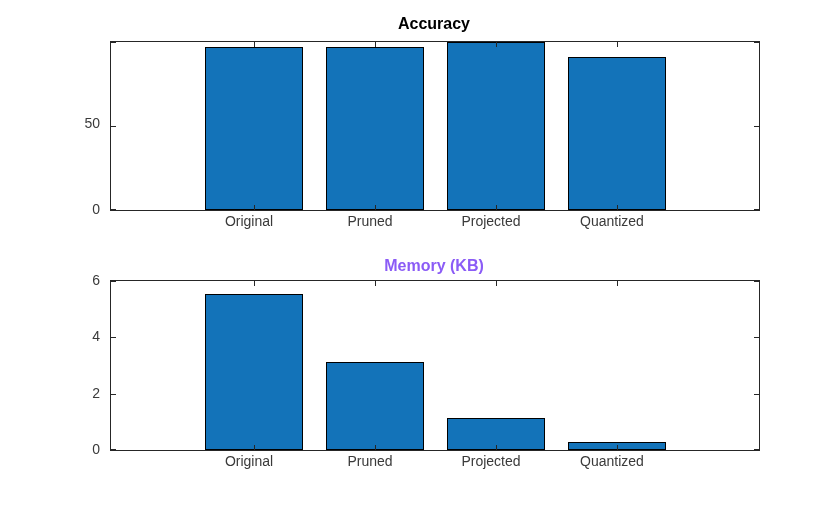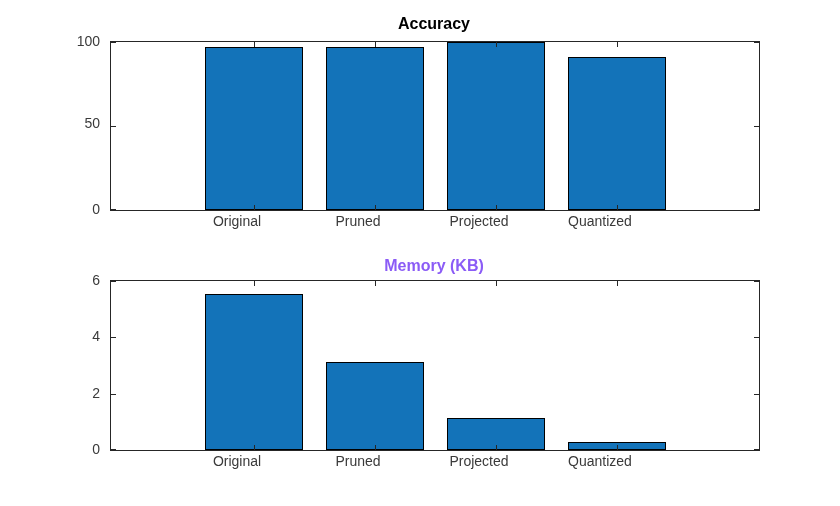--- a/index.html
+++ b/index.html
@@ -70,21 +70,21 @@
     right: 0;
     width: 100%;
     text-align: right;
     font-size: 14px;
     line-height: 18px;
     color: #3a3a3a;
   }
 
   .xlabels {
     position: absolute;
-    left: 94px;
+    left: 106px;
     width: 648px;
     height: 18px;
   }
   #chart0 .xlabels { top: 213px; }
   #chart1 .xlabels { top: 453px; }
   .x-tick-label {
     position: absolute;
     width: 140px;
     text-align: center;
     font-size: 14px;
@@ -95,21 +95,20 @@
 </head>
 <body>
 
 <div class="figure">
 
   <section class="chart" id="chart0">
     <h2 class="chart-title" style="color: rgb(0, 0, 0);">Accuracy</h2>
     <div class="ylabels">
         <span class="y-tick-label" style="top: 159px; color: rgb(58, 58, 58);">0</span>
         <span class="y-tick-label" style="top: 73px; color: rgb(58, 58, 58);">50</span>
-        <span class="y-tick-label" style="top: -9px; color: rgb(58, 58, 58);">100</span>
       </div>
     <div class="plot-box">
         <div class="bar" style="left: 93.5px; width: 98px; height: 163px; background: rgb(19, 115, 185); border-color: rgb(0, 0, 0);"></div>
         <div class="tick v" style="left: 143px; top: 0px; background: rgb(38, 38, 38);"></div>
         <div class="tick v" style="left: 143px; bottom: 0px; background: rgb(38, 38, 38);"></div>
         <div class="bar" style="left: 214.5px; width: 98px; height: 163px; background: rgb(19, 115, 185); border-color: rgb(0, 0, 0);"></div>
         <div class="tick v" style="left: 264px; top: 0px; background: rgb(38, 38, 38);"></div>
         <div class="tick v" style="left: 264px; bottom: 0px; background: rgb(38, 38, 38);"></div>
         <div class="bar" style="left: 335.5px; width: 98px; height: 168px; background: rgb(19, 115, 185); border-color: rgb(0, 0, 0);"></div>
         <div class="tick v" style="left: 385px; top: 0px; background: rgb(38, 38, 38);"></div>

